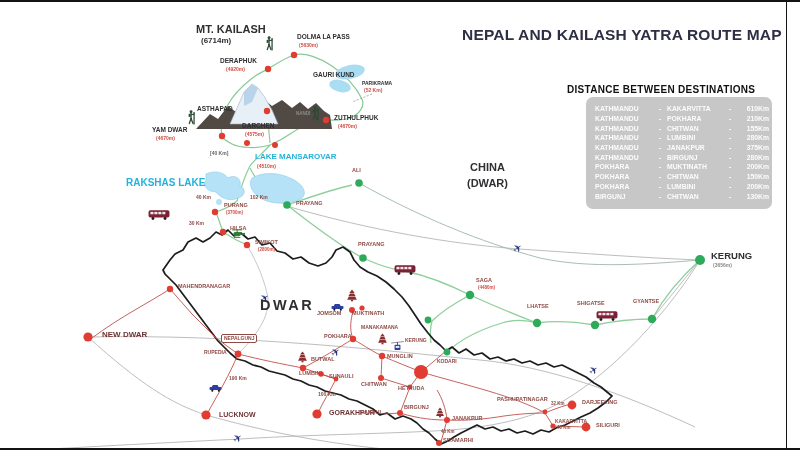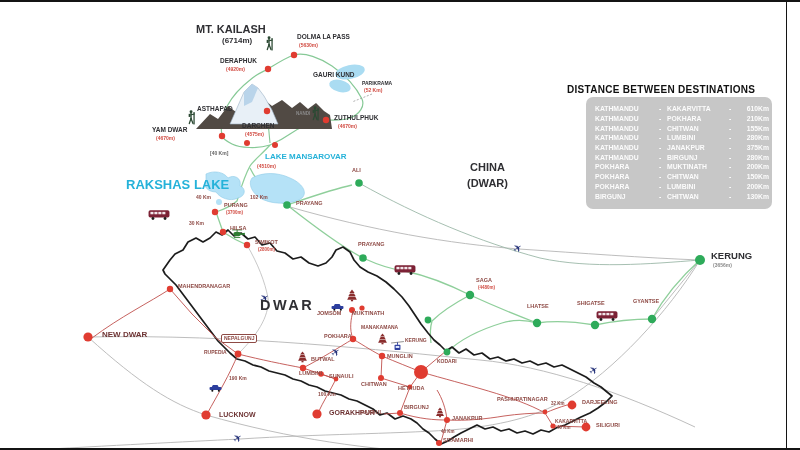--- a/index.html
+++ b/index.html
@@ -2,21 +2,21 @@
 <html><head>
 <meta charset="utf-8">
 <style>
   html,body{margin:0;padding:0;background:#fff;}
   #stage{position:relative;width:800px;height:450px;background:#fff;overflow:hidden;
          font-family:"Liberation Sans",sans-serif;border-top:2px solid #141414;border-bottom:2px solid #141414;box-sizing:border-box;}
   #rightrule{position:absolute;left:786px;top:0;width:1px;height:450px;background:#141414;}
   svg{position:absolute;left:0;top:0;}
   .lbl{position:absolute;font-weight:bold;white-space:nowrap;color:#4a4a4a;line-height:1;}
   .s4{font-size:4.5px}.s45{font-size:4.5px}.s5{font-size:5px}.s55{font-size:5.5px}
-  .s65{font-size:6.5px}.s7{font-size:7px}.s75{font-size:13px}.s8{font-size:8px}
+  .s65{font-size:6.5px}.s7{font-size:7px}.s75{font-size:10px}.s8{font-size:8px}
   .s9{font-size:9.5px}.s11{font-size:11px}.s14{font-size:14.5px}
   .c-dark{color:#2f2f33}.c-maroon{color:#8e4a45}.c-dmaroon{color:#6e3434}
   .c-red{color:#d14b42}.c-cyan{color:#25b2d9}.c-gray{color:#666}.c-ltgray{color:#8a8a8a}
   .ls2{letter-spacing:2.5px}
   #map-title{position:absolute;left:462px;top:24px;font-weight:bold;font-size:15.5px;color:#2e2e44;letter-spacing:0.2px;}
   .boxed{border:0.8px solid #8e4a45;border-radius:2px;padding:1px 2px;background:#fff;}
   
   #dist-title{position:absolute;left:567px;top:82px;font-weight:bold;font-size:10px;color:#111;letter-spacing:0.3px;}
   #dist-box{position:absolute;left:586px;top:95px;width:186px;height:112px;background:#c7c7c7;border-radius:7px;padding:7px 0 0 9px;box-sizing:border-box;}
   .drow{display:grid;grid-template-columns:64px 8px 62px 8px 32px;height:9.7px;align-items:center;}
@@ -222,20 +222,21 @@
 
     <g font-size="11" fill="#26337a">
       <text transform="translate(263 302) rotate(-35)">✈</text>
       <text transform="translate(334 356) rotate(-35)">✈</text>
       <text transform="translate(516 252) rotate(-35)">✈</text>
       <text transform="translate(592 374) rotate(-35)">✈</text>
       <text transform="translate(236 442) rotate(-35)">✈</text>
     </g>
   </svg>
 
+  <div id="map-title">NEPAL AND KAILASH YATRA ROUTE MAP</div>
 
   <div id="dist-title">DISTANCE BETWEEN DESTINATIONS</div>
   <div id="dist-box">
     <div class="drow">
         <span>KATHMANDU</span>
         <span>-</span>
         <span>KAKARVITTA</span>
         <span>-</span>
         <span class="km">610Km</span>
       </div>
@@ -302,38 +303,38 @@
         <span>-</span>
         <span class="km">130Km</span>
       </div>
   </div>
 
   <div class="lbl s14 c-dark ls2" style="left:260px;top:296px">DWAR</div>
   <div class="lbl s11 c-dark" style="left:470px;top:160px">CHINA</div>
   <div class="lbl s11 c-dark" style="left:467px;top:176px">(DWAR)</div>
 
   <div class="lbl s11 c-dark" style="left:196px;top:22px">MT. KAILASH</div>
-  <div class="lbl s8 c-dark" style="left:222px;top:35px">(6714m)</div>
+  <div class="lbl s8 c-dark" style="left:201px;top:35px">(6714m)</div>
   <div class="lbl s65 c-dark" style="left:297px;top:32px">DOLMA LA PASS</div>
   <div class="lbl s5 c-red" style="left:299px;top:41px">(5630m)</div>
   <div class="lbl s65 c-dark" style="left:220px;top:56px">DERAPHUK</div>
   <div class="lbl s5 c-red" style="left:226px;top:65px">(4920m)</div>
   <div class="lbl s65 c-dark" style="left:313px;top:70px">GAURI KUND</div>
   <div class="lbl s5 c-dark" style="left:362px;top:79px">PARIKRAMA</div>
   <div class="lbl s5 c-red" style="left:364px;top:86px">(52 Km)</div>
   <div class="lbl s65 c-dark" style="left:197px;top:104px">ASTHAPAD</div>
   <div class="lbl s4 c-ltgray" style="left:296px;top:110px">NANDI</div>
   <div class="lbl s65 c-dark" style="left:242px;top:121px">DARCHEN</div>
   <div class="lbl s5 c-red" style="left:245px;top:130px">(4575m)</div>
   <div class="lbl s65 c-dark" style="left:152px;top:125px">YAM DWAR</div>
   <div class="lbl s5 c-red" style="left:156px;top:134px">(4670m)</div>
   <div class="lbl s65 c-dark" style="left:334px;top:113px">ZUTHULPHUK</div>
   <div class="lbl s5 c-red" style="left:338px;top:122px">(4670m)</div>
   <div class="lbl s5 c-gray" style="left:210px;top:149px">[40 Km]</div>
-  <div class="lbl s8 c-cyan" style="left:265px;top:151px">LAKE MANSAROVAR</div>
+  <div class="lbl s8 c-cyan" style="left:255px;top:151px">LAKE MANSAROVAR</div>
   <div class="lbl s5 c-red" style="left:257px;top:162px">(4510m)</div>
   <div class="lbl s75 c-cyan" style="left:126px;top:176px">RAKSHAS LAKE</div>
 
   <div class="lbl s5 c-maroon" style="left:196px;top:193px">40 Km</div>
   <div class="lbl s5 c-maroon" style="left:250px;top:193px">102 Km</div>
   <div class="lbl s55 c-maroon" style="left:296px;top:199px">PRAYANG</div>
   <div class="lbl s55 c-maroon" style="left:352px;top:166px">ALI</div>
   <div class="lbl s55 c-maroon" style="left:224px;top:201px">PURANG</div>
   <div class="lbl s45 c-red" style="left:226px;top:209px">(3700m)</div>
   <div class="lbl s5 c-maroon" style="left:189px;top:219px">30 Km</div>

